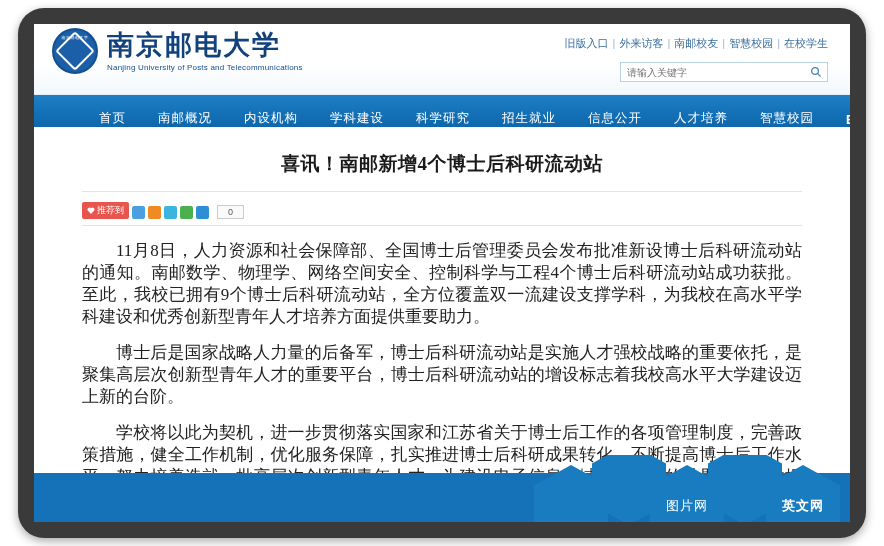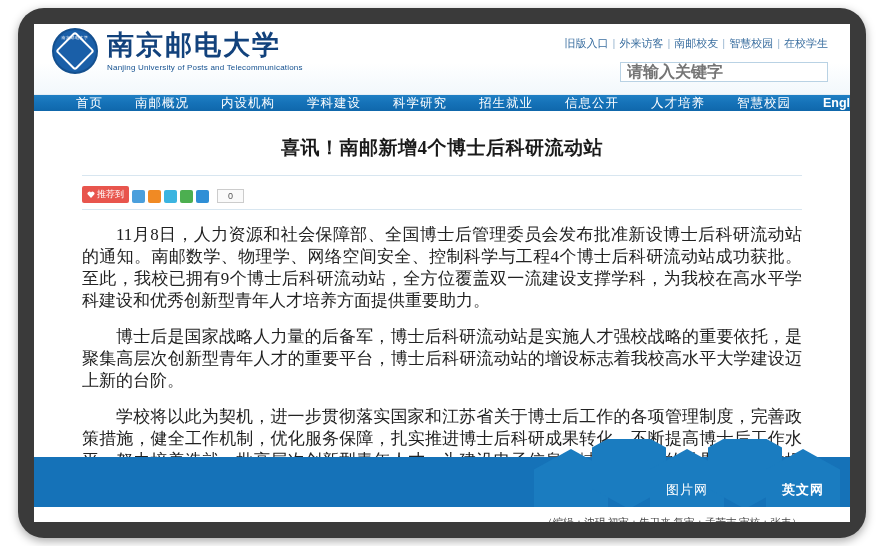--- a/index.html
+++ b/index.html
@@ -123,44 +123,43 @@
     border: 1px solid #b9d2e4;
     background: #ffffff;
     box-sizing: border-box;
     display: flex;
     align-items: center;
   }
   .searchbox input {
     border: 0;
     outline: none;
     flex: 1;
-    font-size: 16px;
+    font-size: 10px;
     color: #999;
     padding: 0 6px;
     font-family: "Liberation Sans", sans-serif;
     background: transparent;
-    font-weight: bold;
   }
   .search-btn {
     width: 22px;
     height: 18px;
     display: flex;
     align-items: center;
     justify-content: center;
     cursor: pointer;
   }
   .search-btn svg { display:block; }
 
   
   .nav {
-    height: 16px;
+    height: 32px;
     background: linear-gradient(to bottom, #1f7fc4 0%, #1572b8 50%, #0f67ab 100%);
     display: flex;
-    align-items: center;
-    padding-left: 42px;
+    align-items: flex-end;
+    padding-left: 65px;
     box-sizing: border-box;
   }
   .nav-item {
     color: #ffffff;
     font-size: 12.5px;
     letter-spacing: 1px;
     margin-right: 32px;
     cursor: pointer;
     white-space: nowrap;
   }

